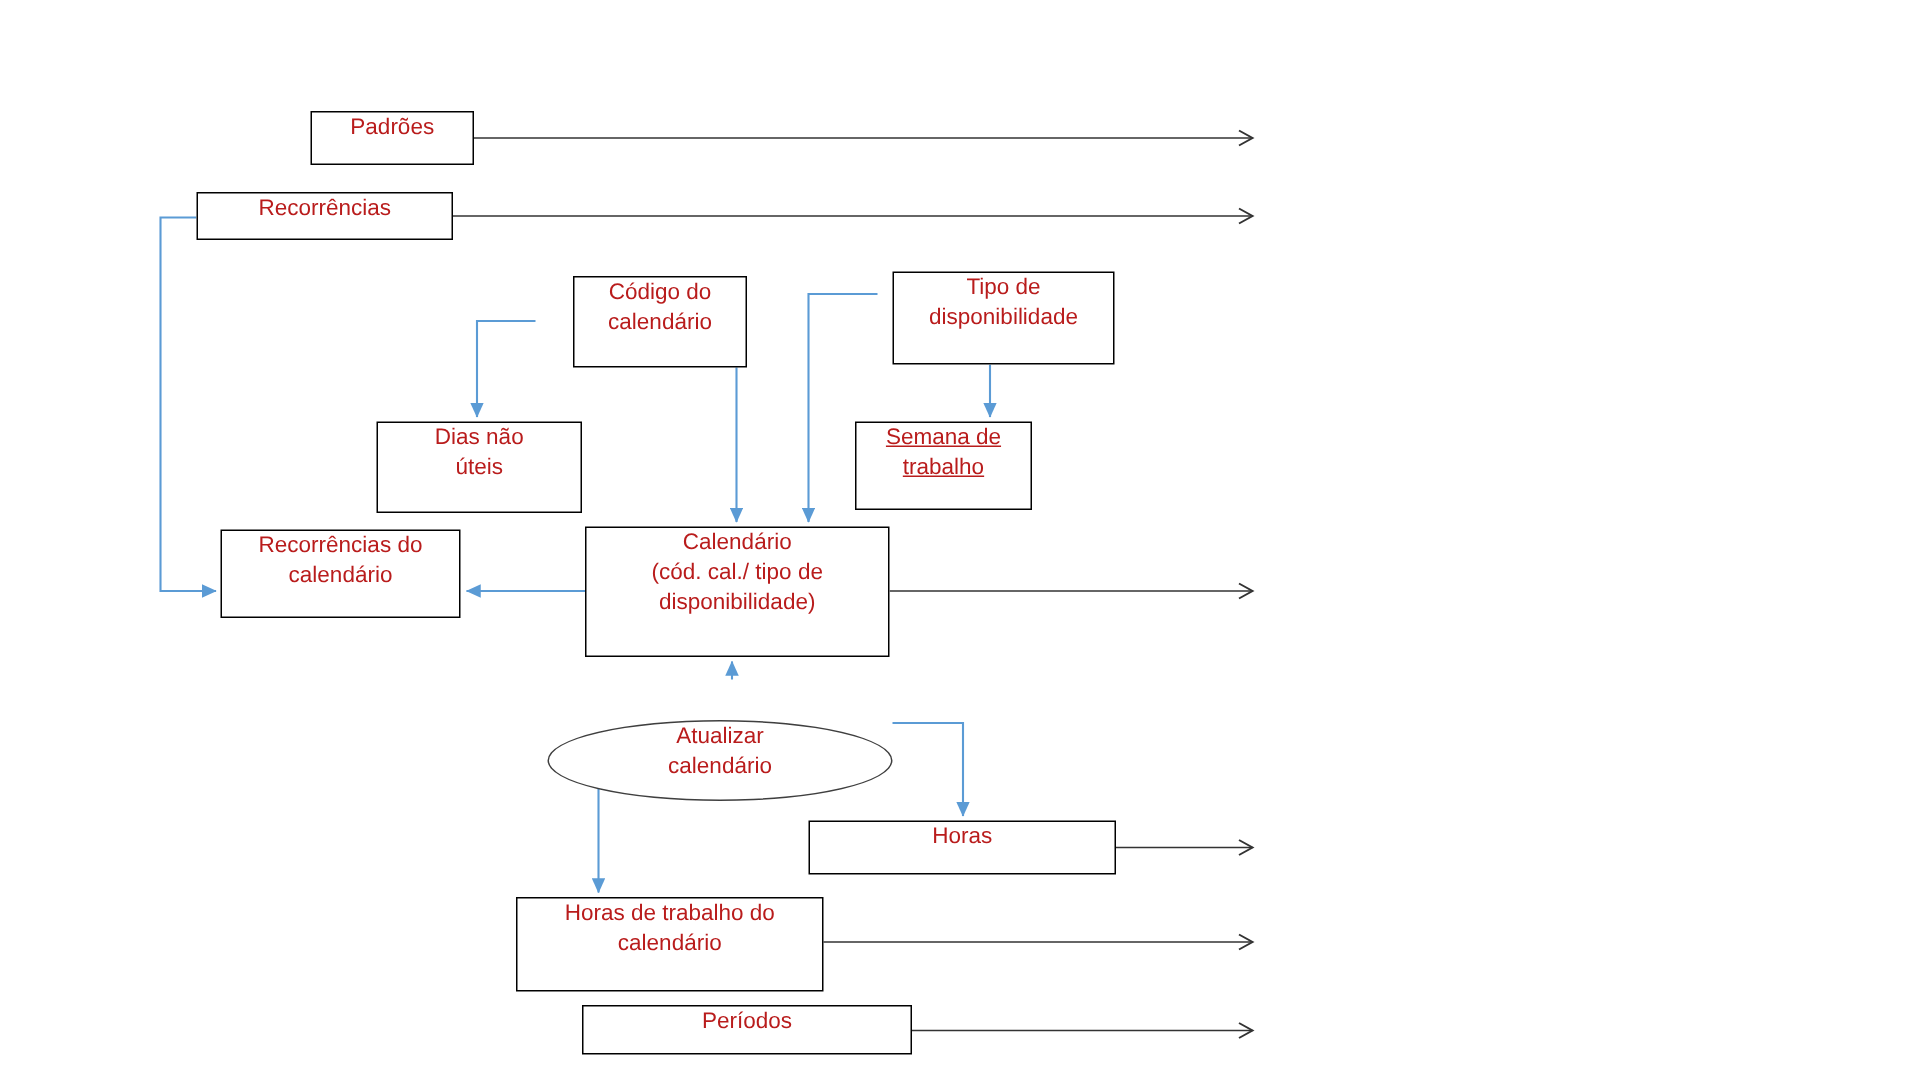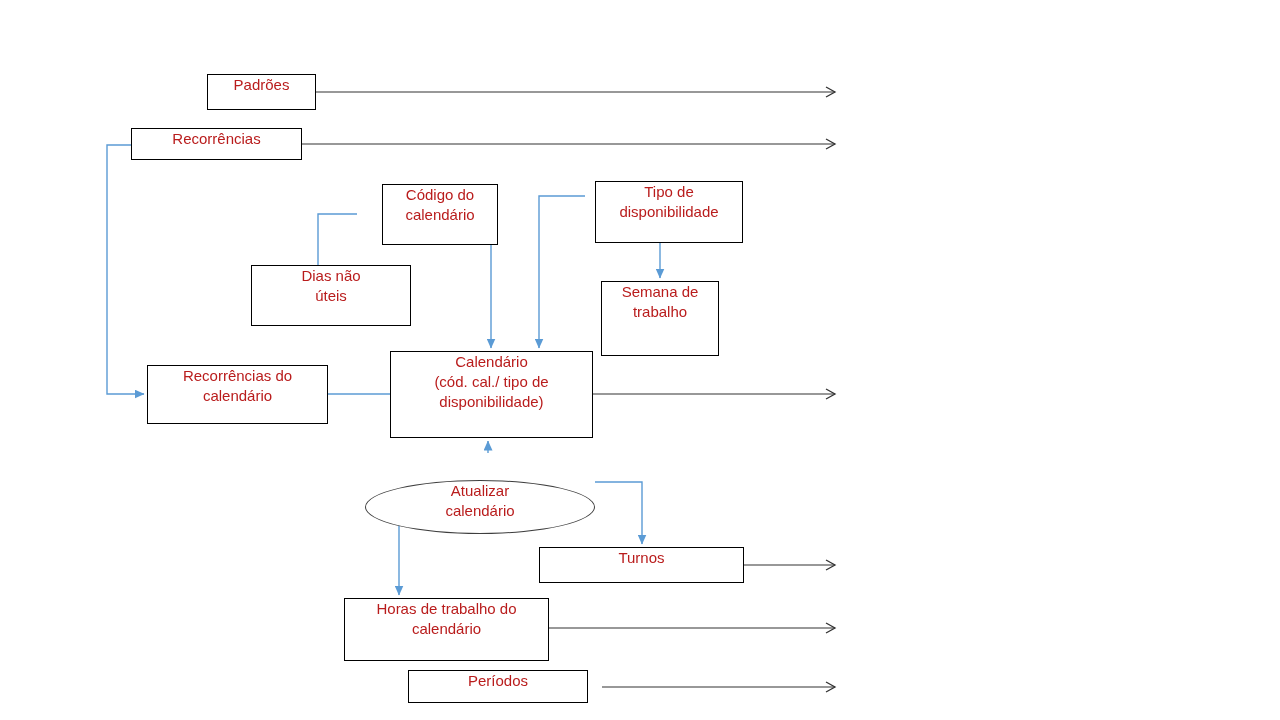--- a/index.html
+++ b/index.html
@@ -50,28 +50,28 @@
   .node .lbl { white-space: pre-line; }
   .ellipse {
     border-radius: 50%;
     border: 1.2px solid #3f3f3f;
   }
   
   #n-padroes     { left: 207px; top:  74px; width: 109px; height: 36px; }
   #n-recorrencias{ left: 131px; top: 128px; width: 171px; height: 32px; }
   #n-codigo      { left: 357px; top: 184px; width: 116px; height: 61px; margin-left: 25px; }
   #n-tipo        { left: 585px; top: 181px; width: 148px; height: 62px; margin-left: 10px; }
-  #n-dias        { left: 251px; top: 265px; width: 160px; height: 61px; }
-  #n-semana      { left: 601px; top: 281px; width: 118px; height: 75px; }
-  #n-reccal      { left: 147px; top: 365px; width: 181px; height: 59px; }
+  #n-dias        { left: 251px; top: 281px; width: 137px; height: 61px; }
+  #n-semana      { left: 570px; top: 281px; width: 118px; height: 59px; text-decoration: underline; }
+  #n-reccal      { left: 147px; top: 353px; width: 160px; height: 59px; }
   #n-calendario  { left: 390px; top: 351px; width: 203px; height: 87px; }
   #n-atualizar   { left: 365px; top: 480px; width: 230px; height: 54px; }
   #n-turnos      { left: 539px; top: 547px; width: 205px; height: 36px; }
   #n-horas       { left: 296px; top: 598px; width: 205px; height: 63px; margin-left: 48px; }
-  #n-periodos    { left: 408px; top: 670px; width: 180px; height: 33px; }
+  #n-periodos    { left: 388px; top: 670px; width: 220px; height: 33px; }
 </style>
 </head>
 <body>
 
 <div class="canvas">
 
   <svg class="connectors" viewBox="0 0 1280 720" xmlns="http://www.w3.org/2000/svg">
     <defs>
       <marker id="mTri" markerUnits="userSpaceOnUse" markerWidth="10" markerHeight="9" refX="9.5" refY="4.5" orient="auto">
         <path d="M0,0 L10,4.5 L0,9 Z" fill="#5B9BD5"></path>
@@ -137,21 +137,21 @@
 (cód. cal./ tipo de
 disponibilidade)</span>
   </div>
 
   <div class="node ellipse" id="n-atualizar">
     <span class="lbl">Atualizar
 calendário</span>
   </div>
 
   <div class="node" id="n-turnos">
-    <span class="lbl">Turnos</span>
+    <span class="lbl">Horas</span>
   </div>
 
   <div class="node" id="n-horas">
     <span class="lbl">Horas de trabalho do
 calendário</span>
   </div>
 
   <div class="node" id="n-periodos">
     <span class="lbl">Períodos</span>
   </div>

